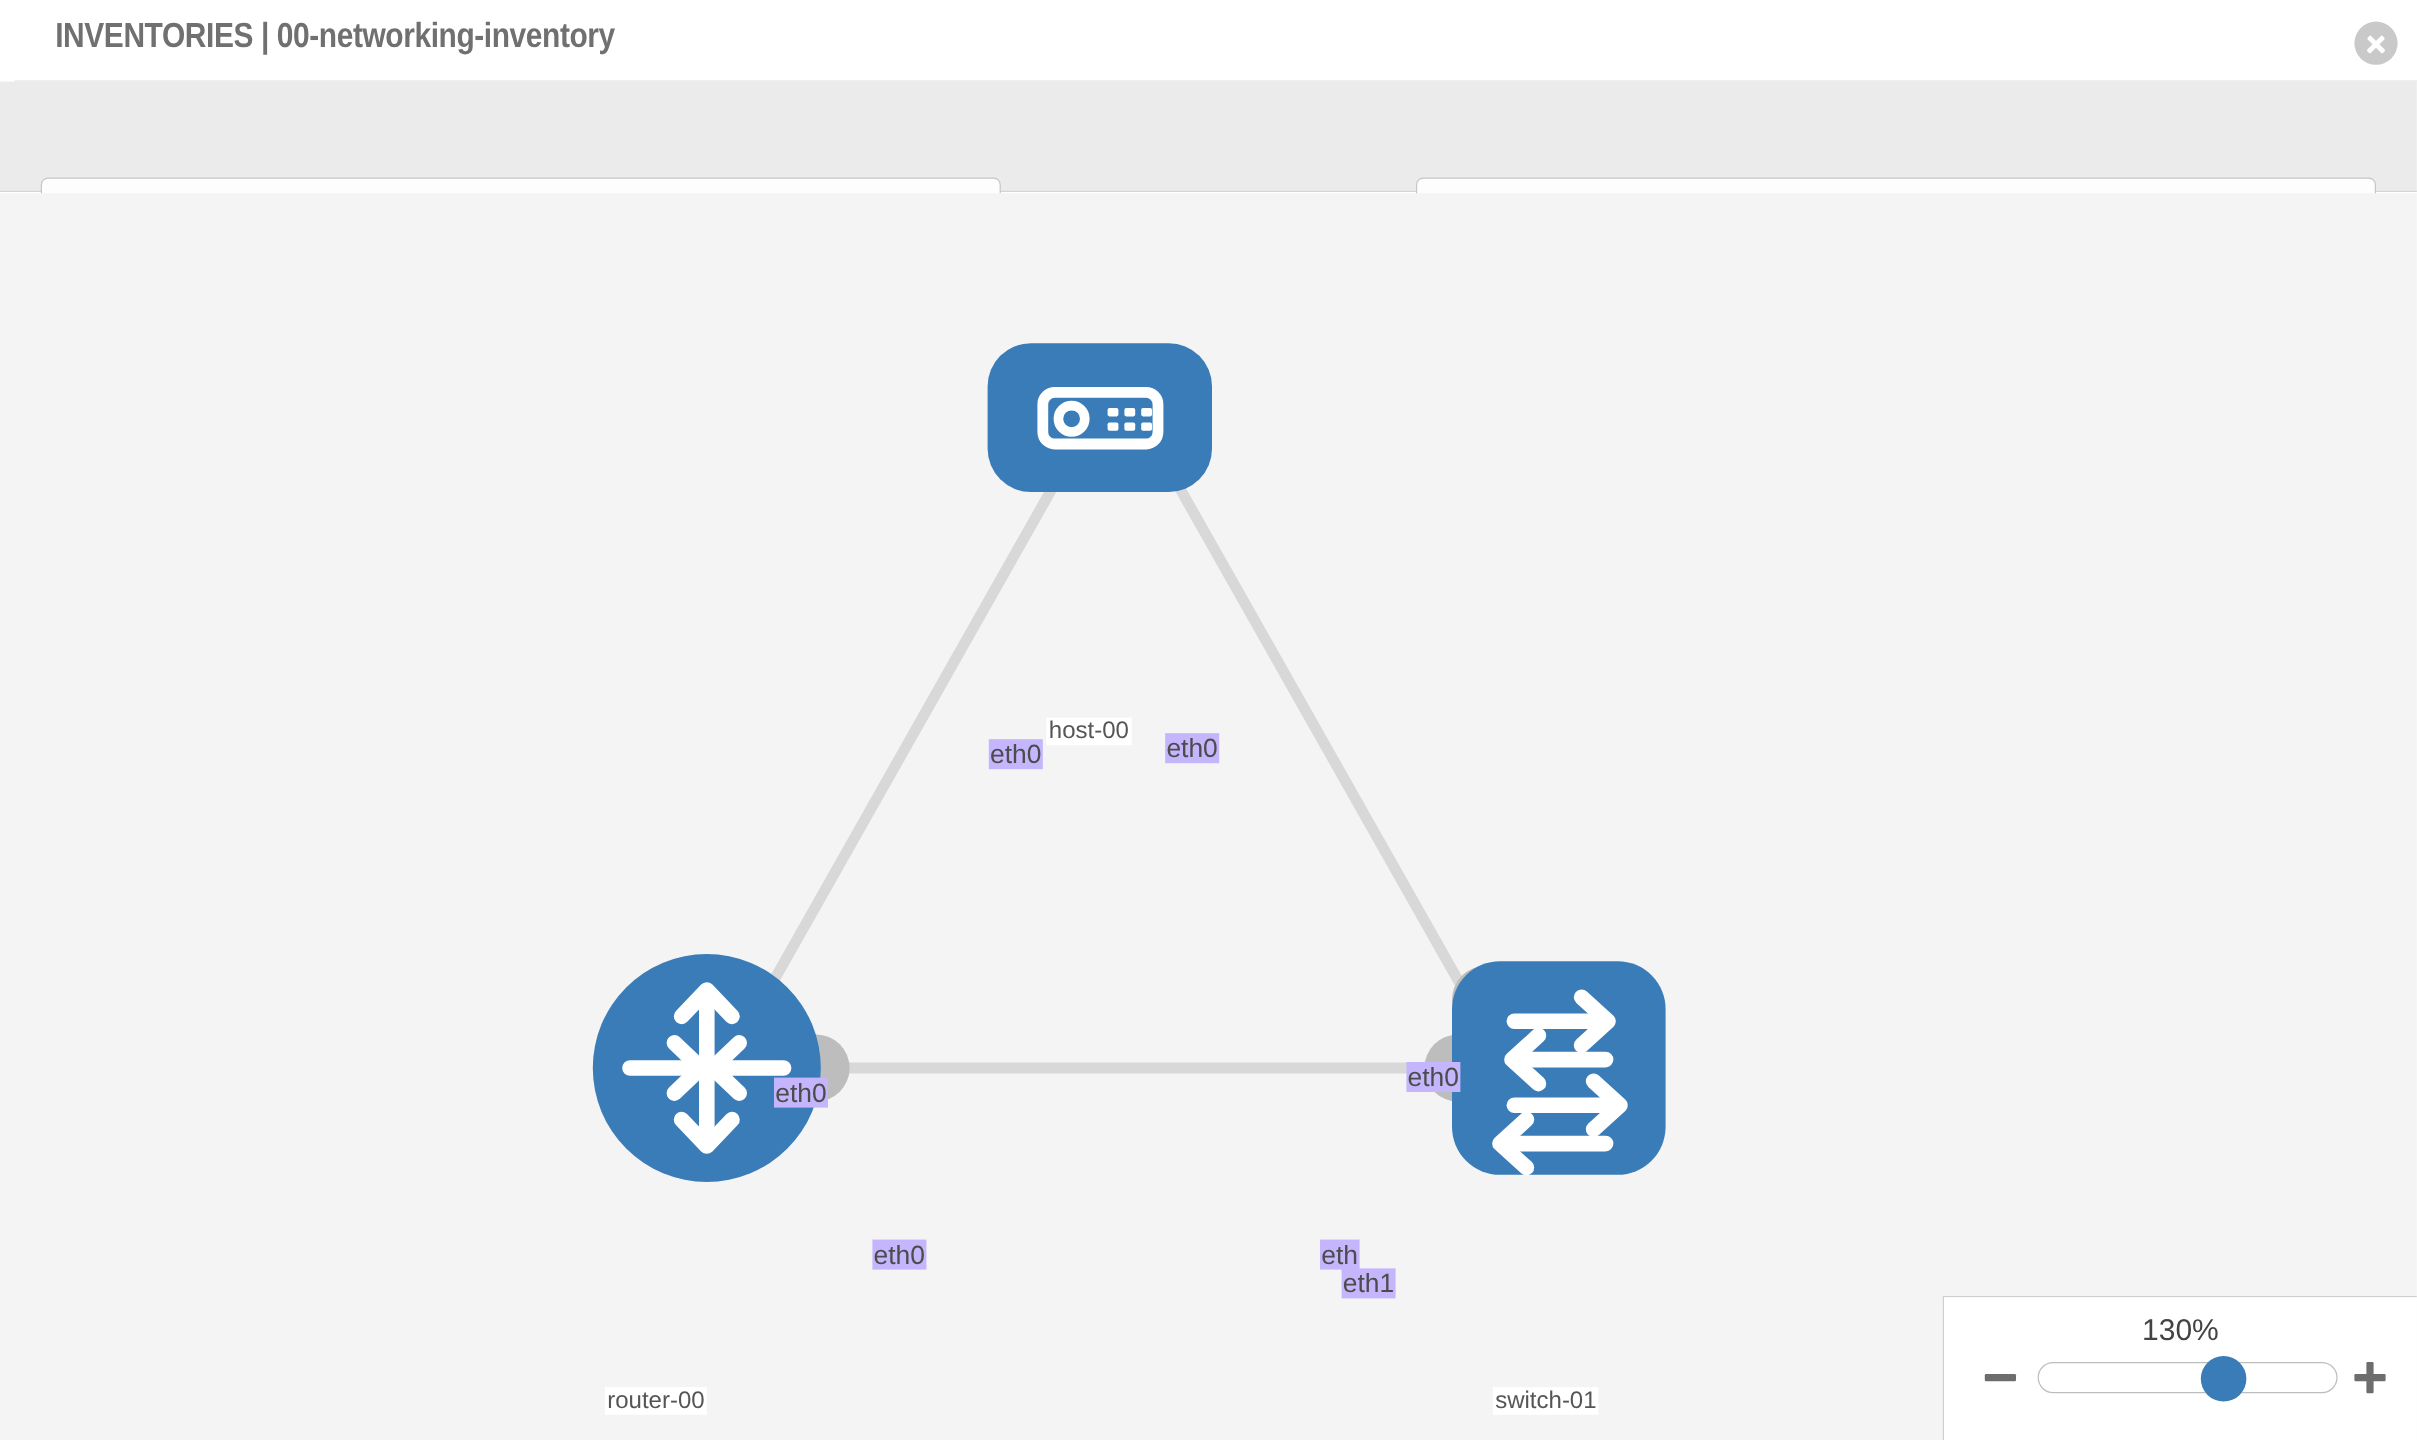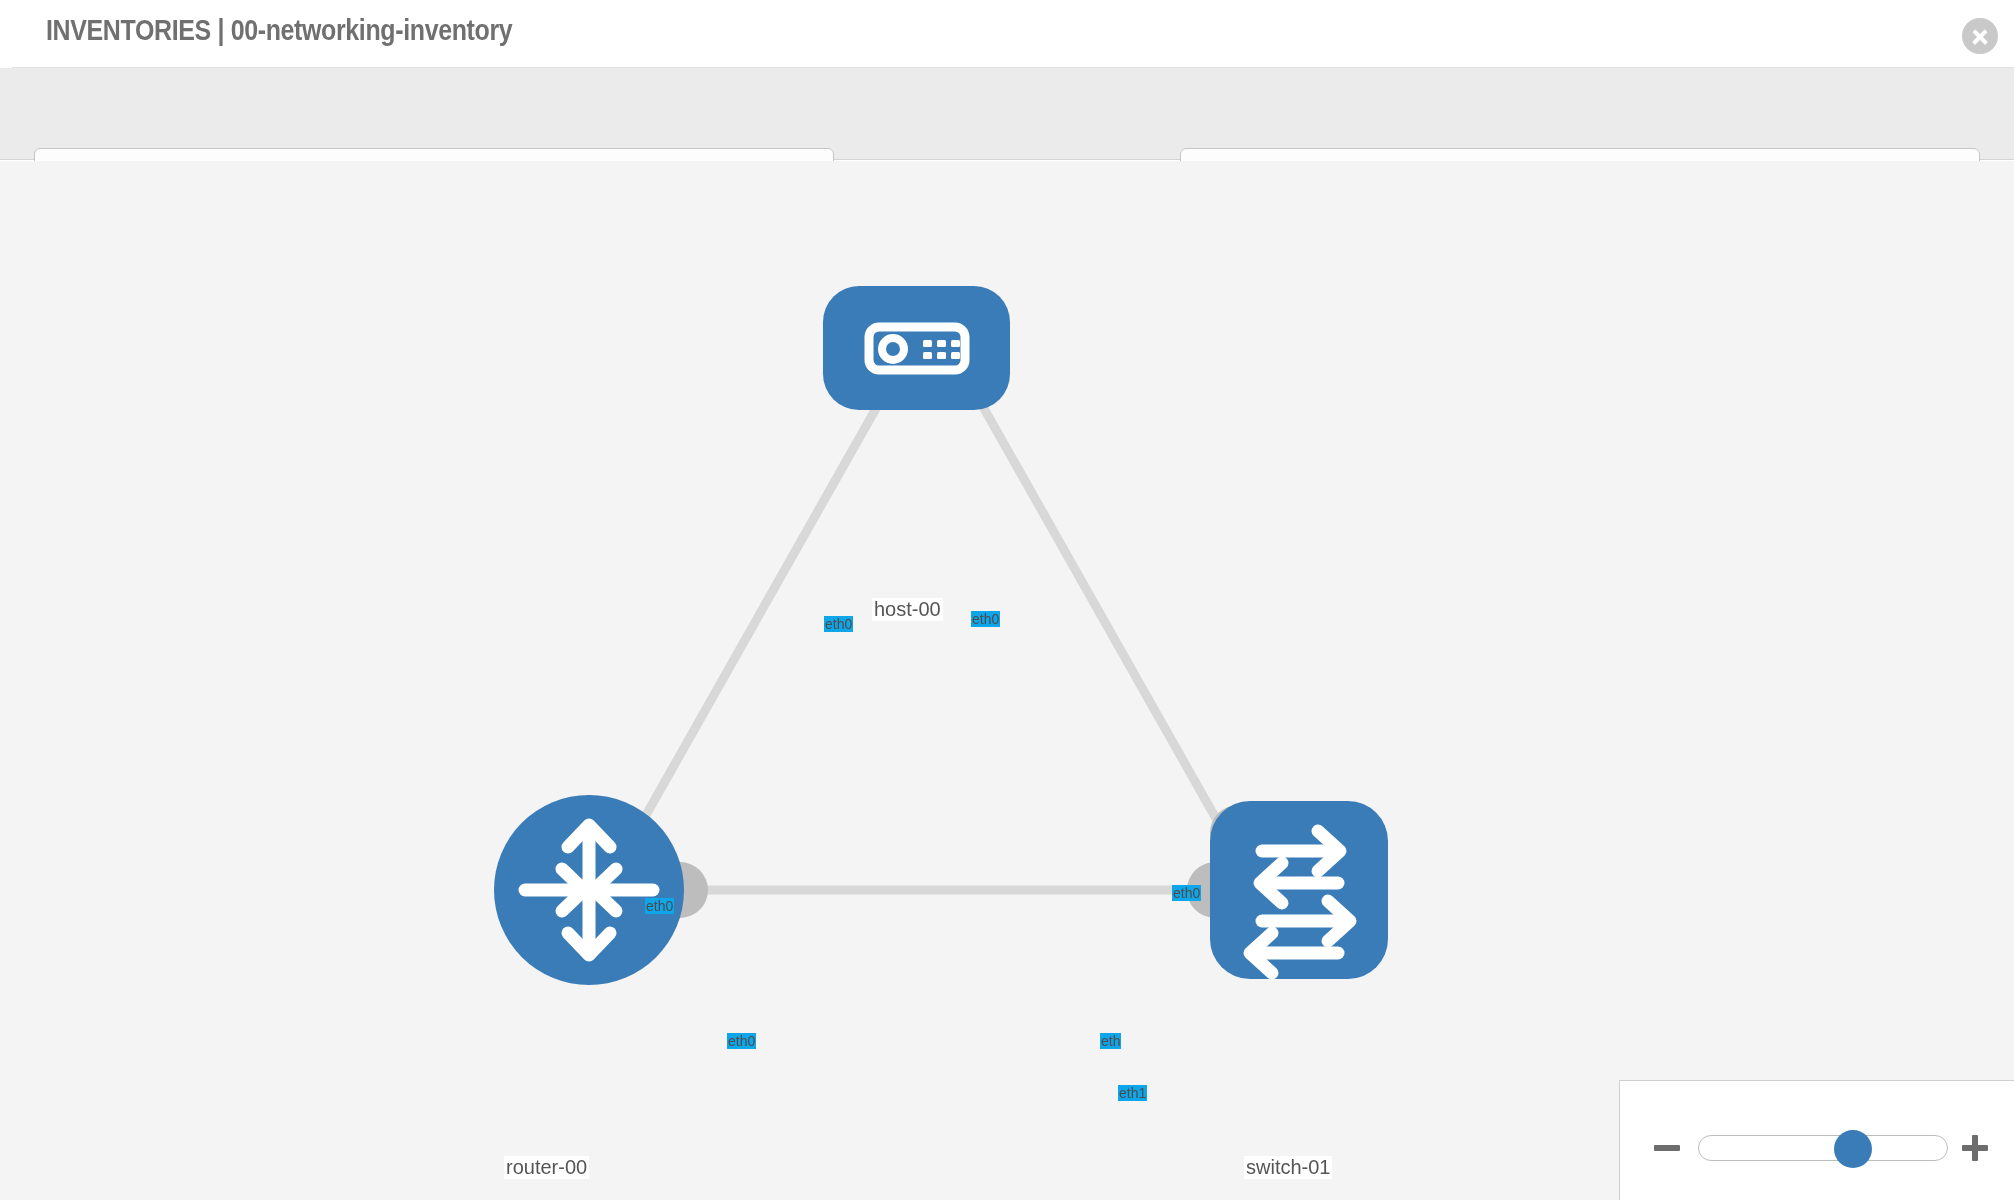--- a/index.html
+++ b/index.html
@@ -117,23 +117,23 @@
     position: absolute;
     font-size: 20px;
     color: #555555;
     background: #ffffff;
     white-space: nowrap;
     padding: 0 2px;
     line-height: 1.15;
   }
   .iface-label {
     position: absolute;
-    font-size: 14px;
+    font-size: 22px;
     color: #4c4c4c;
-    background: #0ea5e9;
+    background: #c4b5fd;
     white-space: nowrap;
     padding: 0 1px;
     line-height: 1.15;
   }
 
   
   .zoom-panel {
     position: absolute;
     left: 1619px; top: 1080px;
     width: 395px; height: 120px;
@@ -298,22 +298,23 @@
   <div class="node-label" style="left:872px; top:437px;">host-00</div>
   <div class="node-label" style="left:504px; top:995px;">router-00</div>
   <div class="node-label" style="left:1244px; top:995px;">switch-01</div>
 
   <div class="iface-label" style="left:824px; top:455px;">eth0</div>
   <div class="iface-label" style="left:971px; top:450px;">eth0</div>
   <div class="iface-label" style="left:645px; top:737px;">eth0</div>
   <div class="iface-label" style="left:1172px; top:724px;">eth0</div>
   <div class="iface-label" style="left:727px; top:872px;">eth0</div>
   <div class="iface-label" style="left:1100px; top:872px;">eth</div>
-  <div class="iface-label" style="left:1118px; top:924px;">eth1</div>
+  <div class="iface-label" style="left:1118px; top:896px;">eth1</div>
 </div>
 
 <div class="zoom-panel">
+  <div class="zoom-pct">130%</div>
   <div class="zoom-minus"></div>
   <div class="zoom-track">
     <div class="zoom-handle"></div>
   </div>
   <div class="zoom-plus"></div>
 </div>
 
 </body></html>

